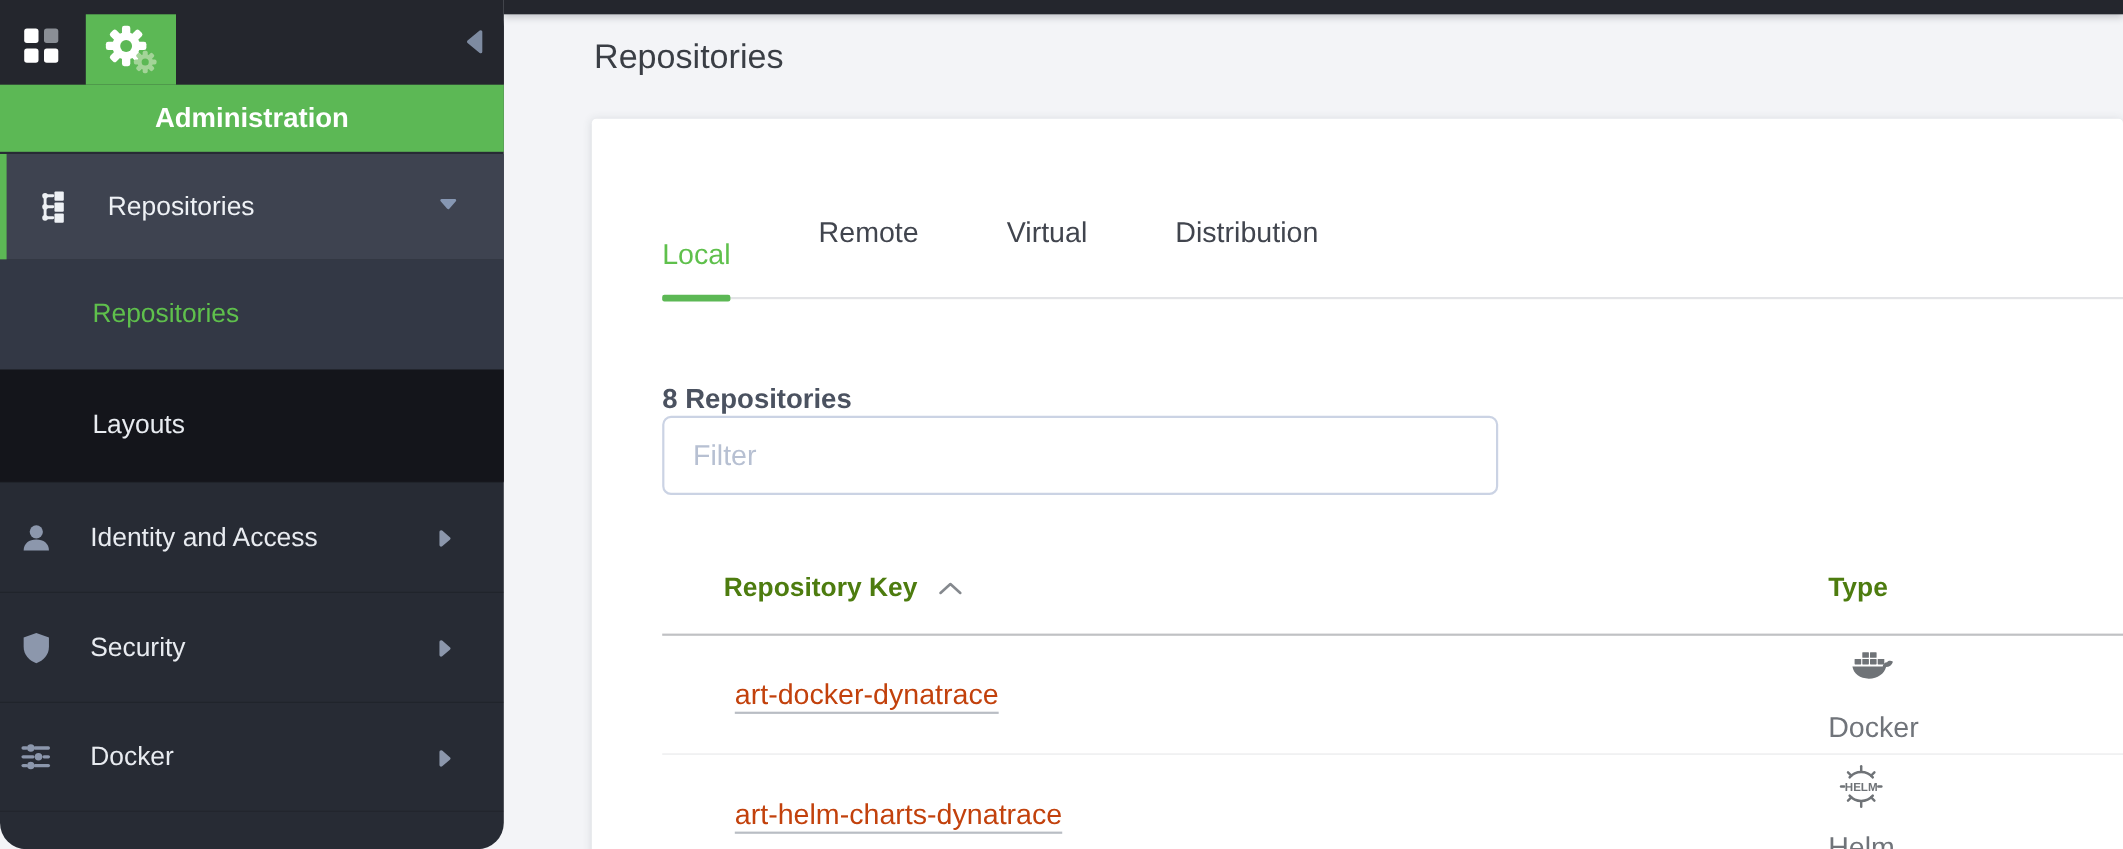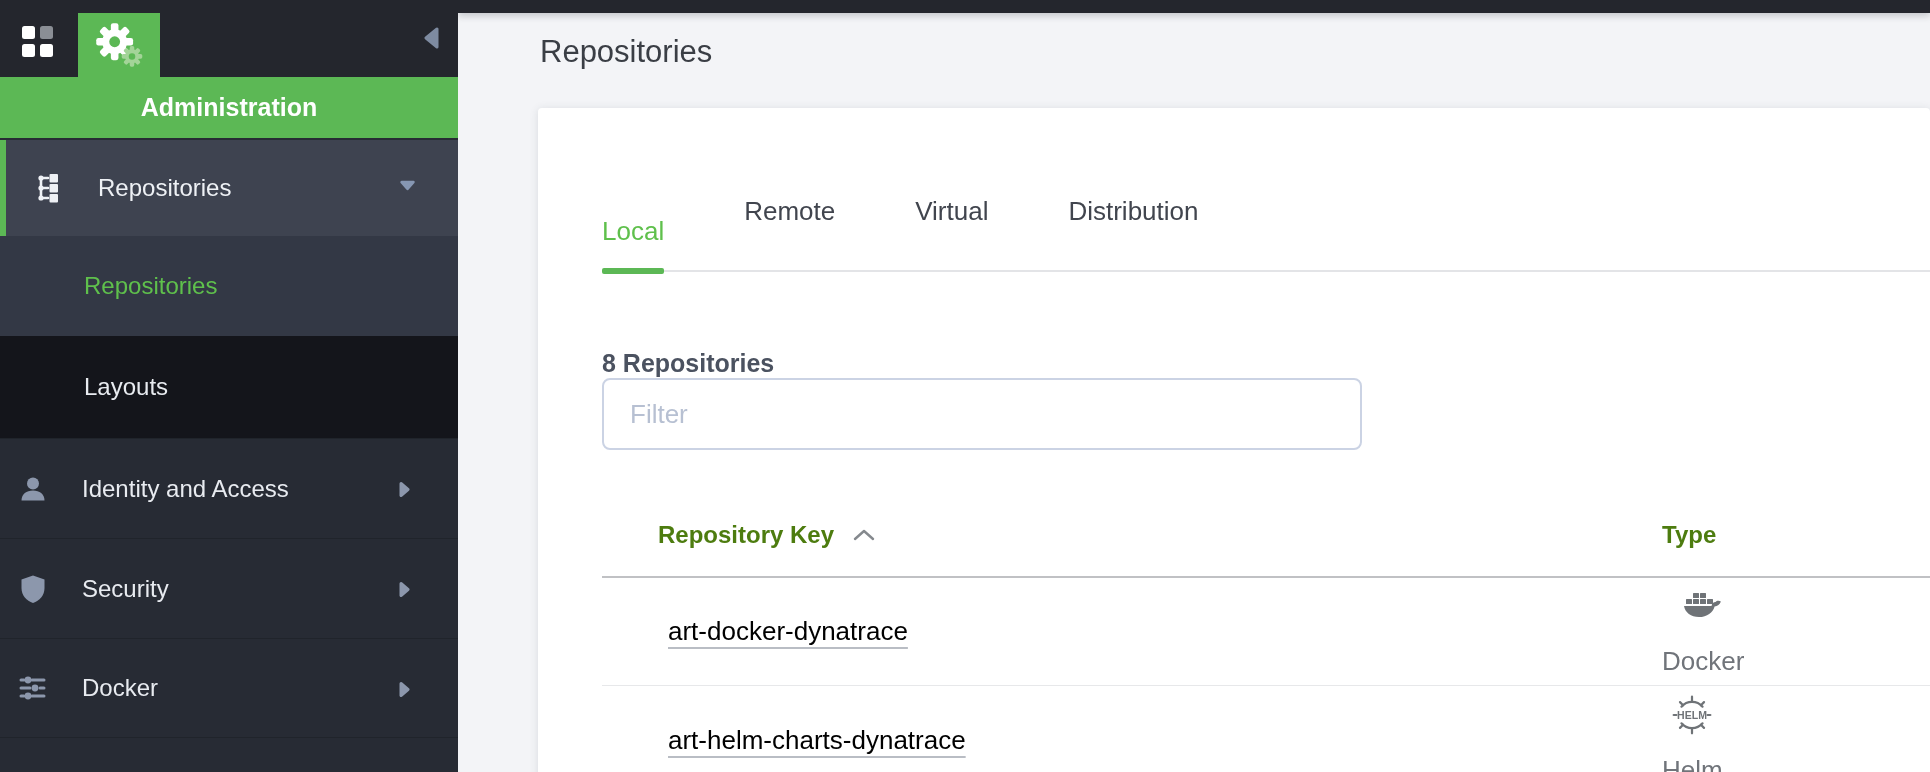--- a/index.html
+++ b/index.html
@@ -7,21 +7,21 @@
   body {
     font-family:"Liberation Sans","DejaVu Sans",sans-serif;
     background:#f3f4f7; position:relative; color:#3a3e45;
   }
   :root{
     --green:#5cb855; --green-text:#5fc04c;
     --sidebar-bg:#272b34; --topbar-bg:#24262d;
   }
 
   
-  .sidebar { position:absolute; left:0; top:0; bottom:0; width:458px; background:var(--sidebar-bg); z-index:5; }
+  .sidebar { position:absolute; left:0; top:0; bottom:0; width:458px; background:var(--sidebar-bg); z-index:5;border-radius:24px; }
   .topbar  { position:absolute; left:0; top:0; width:100%; height:77px; background:var(--topbar-bg); }
   .grid-icon { position:absolute; left:22px; top:26px; width:32px; height:32px;
     display:grid; grid-template-columns:13px 13px; grid-template-rows:13px 13px; gap:5px; cursor:pointer; }
   .grid-icon span { background:#ffffff; border-radius:2.5px; }
   .grid-icon span:nth-child(2) { background:#8a8e95; }
   .settings-tab { position:absolute; left:78px; top:13px; width:82px; height:64px; background:var(--green);
     display:flex; align-items:center; justify-content:center; cursor:pointer; }
   .collapse-arrow { position:absolute; left:424px; top:27px; width:15px; height:22px; cursor:pointer; }
   .admin-band { position:absolute; left:0; top:77px; width:100%; height:61px; background:var(--green);
     color:#ffffff; font-size:25px; font-weight:700; display:flex; align-items:center; justify-content:center; }
@@ -67,21 +67,21 @@
     font-family:"Liberation Sans","DejaVu Sans",sans-serif; }
   .filter-input::placeholder { color:#b7c0d2; }
 
   .thead { display:flex; align-items:center; margin-top:70px; padding-bottom:26px; border-bottom:2px solid #c0c1c4; }
   .th-key { width:1060px; padding-left:56px; display:flex; align-items:center; cursor:pointer; }
   .th-label { font-size:24px; line-height:30px; font-weight:700; color:#4d7c0f; }
   .sort-ico { margin-left:18px; width:24px; height:14px; }
   .trow { display:flex; align-items:center; height:108px; border-bottom:1px solid #e7e8ea; }
   .trow:last-child { border-bottom:none; }
   .cell-key { width:1060px; padding-left:66px; }
-  .repo-link { font-size:26px; color:#000000; text-decoration:underline; cursor:pointer;
+  .repo-link { font-size:26px; color:#c2410c; text-decoration:underline; cursor:pointer;
     text-decoration-color:#b9bdc4; text-underline-offset:7px; text-decoration-thickness:2px; }
   .cell-type { display:flex; align-items:center; gap:20px; color:#70747a; font-size:26px;flex-direction:column; }
   .type-ico { width:40px; height:38px; flex:0 0 40px; }
 </style>
 </head>
 <body>
 
 <aside class="sidebar">
   <div class="topbar">
     <div class="grid-icon">

